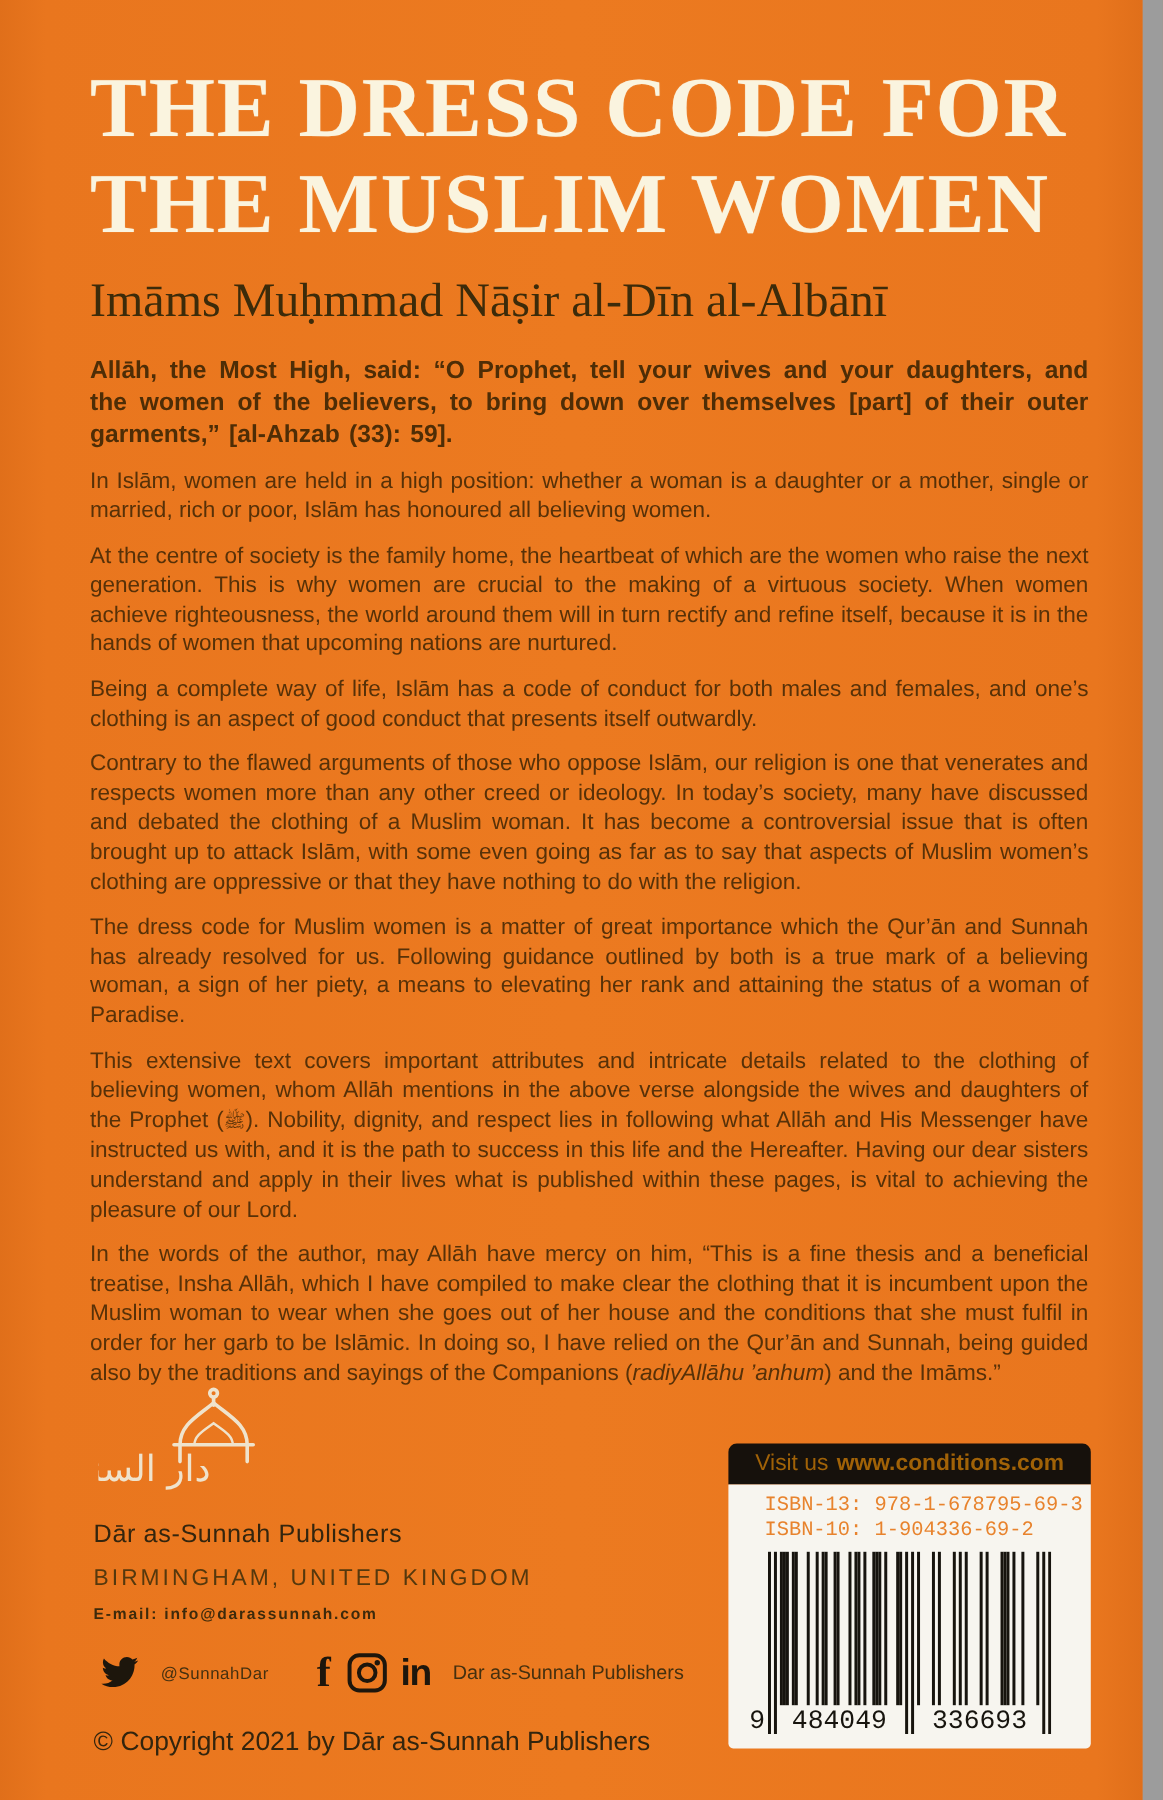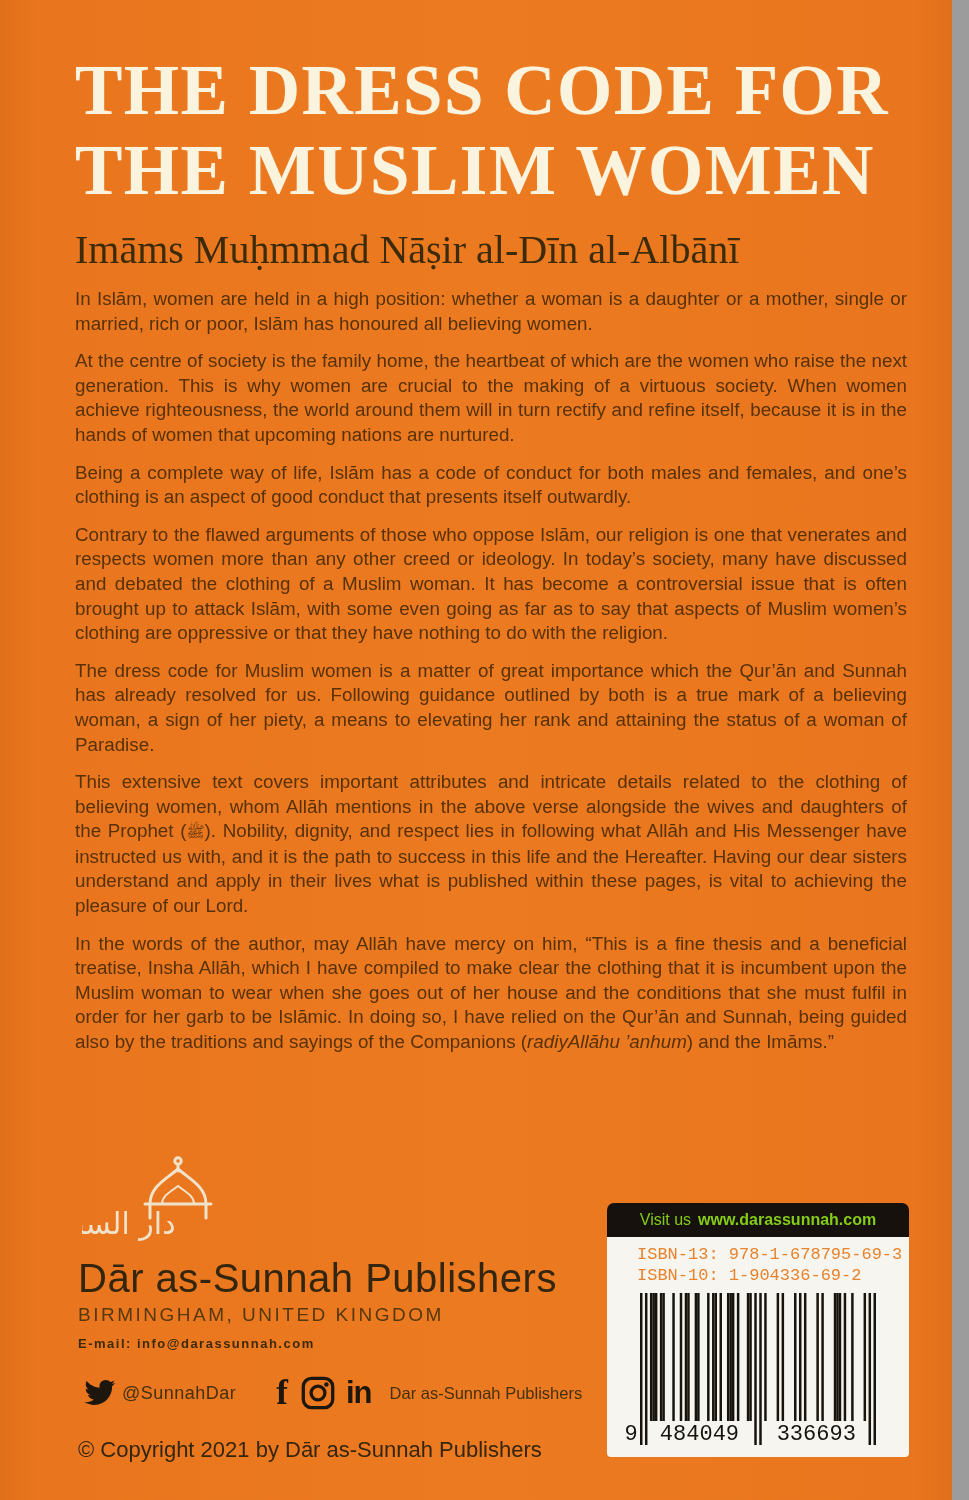--- a/index.html
+++ b/index.html
@@ -40,40 +40,40 @@
     margin-top:13px;
     font-size:18.8px; line-height:24.6px;
     color:#573108;
     text-align:justify;
   }
   .italic { font-style:italic; }
   .honorific { font-family:"DejaVu Sans", sans-serif; font-size:15px; }
 
   .footer { position:absolute; left:78px; top:1152px; width:520px; }
   .logo { margin-left:4px; }
-  .publisher-name { margin-top:4px; font-size:40px; line-height:36px; color:#33250e; letter-spacing:.5px; }
+  .publisher-name { margin-top:4px; font-size:21px; line-height:36px; color:#33250e; letter-spacing:.5px; }
   .publisher-location { margin-top:8px; font-size:19px; color:#55380d; letter-spacing:2.5px; }
   .publisher-email { margin-top:10px; font-size:13px; font-weight:700; color:#3d2a0b; letter-spacing:1.5px; }
 
   .social-row { margin-top:22px; display:flex; align-items:center; }
   .tw-icon { width:42px; height:34px; }
-  .tw-handle { margin-left:2px; font-size:18px; color:#45300f; letter-spacing:.5px; }
+  .tw-handle { margin-left:14px; font-size:14px; color:#45300f; letter-spacing:.5px; }
   .fb-glyph { margin-left:40px; font-size:35px; font-weight:700; color:#1d160c; font-family:"Liberation Serif", serif; }
   .ig-icon { margin-left:12px; width:36px; height:36px; }
   .li-glyph { margin-left:10px; font-size:31px; font-weight:700; color:#1d160c; letter-spacing:-1px; }
   .social-caption { margin-left:18px; font-size:16.5px; color:#45300f; }
 
   .copyright { margin-top:24px; font-size:22px; color:#33250e; }
 
   .barcode-box { position:absolute; left:607px; top:1203px; width:302px; }
   .bar-header {
-    height:34px; background:#16110c; color:#84cc16;
+    height:34px; background:#16110c; color:#a16207;
     border-radius:7px 7px 0 0;
     display:flex; align-items:center; justify-content:center;
-    font-size:16px;
+    font-size:19px;
   }
   .bar-header .visit-prefix { font-weight:400; margin-right:7px; }
   .bar-header .visit-url { font-weight:700; }
   .bar-body { background:#f7f5ef; border-radius:0 0 4px 4px; padding:7px 14px 12px 14px; min-height:194px; }
   .isbn-lines { font-family:"Liberation Mono", monospace; font-size:17px; line-height:21px; color:#e8832d; padding-left:16px; white-space:nowrap; }
   .barcode-wrap { position:relative; width:236px; height:152px; margin:7px auto 0 auto; }
   .barcode-wrap svg { display:block; width:100%; height:100%; fill:#17140e; }
   .bc-num { position:absolute; bottom:-2px; font-family:"Liberation Mono", monospace; font-size:22px; color:#17140e; text-align:center; }
   .bc-num-left { left:-17px; width:16px; }
   .bc-num-1 { left:3.2%; width:44%; }
@@ -84,20 +84,21 @@
 
 <div class="cover">
 
   <div class="content">
     <div class="title">
       <div>THE DRESS CODE FOR</div>
       <div>THE MUSLIM WOMEN</div>
     </div>
     <div class="author">Imāms Muḥmmad Nāṣir al-Dīn al-Albānī</div>
 
+    <p class="quote-para">Allāh, the Most High, said: “O Prophet, tell your wives and your daughters, and the women of the believers, to bring down over themselves [part] of their outer garments,” [al-Ahzab (33): 59].</p>
     <p class="body-para">In Islām, women are held in a high position: whether a woman is a daughter or a mother, single or married, rich or poor, Islām has honoured all believing women.</p>
     <p class="body-para">At the centre of society is the family home, the heartbeat of which are the women who raise the next generation. This is why women are crucial to the making of a virtuous society. When women achieve righteousness, the world around them will in turn rectify and refine itself, because it is in the hands of women that upcoming nations are nurtured.</p>
     <p class="body-para">Being a complete way of life, Islām has a code of conduct for both males and females, and one’s clothing is an aspect of good conduct that presents itself outwardly.</p>
     <p class="body-para">Contrary to the flawed arguments of those who oppose Islām, our religion is one that venerates and respects women more than any other creed or ideology. In today’s society, many have discussed and debated the clothing of a Muslim woman. It has become a controversial issue that is often brought up to attack Islām, with some even going as far as to say that aspects of Muslim women’s clothing are oppressive or that they have nothing to do with the religion.</p>
     <p class="body-para">The dress code for Muslim women is a matter of great importance which the Qur’ān and Sunnah has already resolved for us. Following guidance outlined by both is a true mark of a believing woman, a sign of her piety, a means to elevating her rank and attaining the status of a woman of Paradise.</p>
     <p class="body-para"><span>This extensive text covers important attributes and intricate details related to the clothing of believing women, whom Allāh mentions in the above verse alongside the wives and daughters of the Prophet (</span><span class="honorific">ﷺ</span><span>). Nobility, dignity, and respect lies in following what Allāh and His Messenger have instructed us with, and it is the path to success in this life and the Hereafter. Having our dear sisters understand and apply in their lives what is published within these pages, is vital to achieving the pleasure of our Lord.</span></p>
     <p class="body-para"><span>In the words of the author, may Allāh have mercy on him, “This is a fine thesis and a beneficial treatise, Insha Allāh, which I have compiled to make clear the clothing that it is incumbent upon the Muslim woman to wear when she goes out of her house and the conditions that she must fulfil in order for her garb to be Islāmic. In doing so, I have relied on the Qur’ān and Sunnah, being guided also by the traditions and sayings of the Companions (</span><span class="italic">radiyAllāhu ’anhum</span><span>) and the Imāms.”</span></p>
   </div>
 
   <div class="footer">
@@ -132,21 +133,21 @@
       <span class="li-glyph">in</span>
       <span class="social-caption">Dar as-Sunnah Publishers</span>
     </div>
 
     <div class="copyright">© Copyright 2021 by Dār as-Sunnah Publishers</div>
   </div>
 
   <div class="barcode-box">
     <div class="bar-header">
       <span class="visit-prefix">Visit us</span>
-      <span class="visit-url">www.darassunnah.com</span>
+      <span class="visit-url">www.conditions.com</span>
     </div>
     <div class="bar-body">
       <div class="isbn-lines">
         <div>ISBN-13: 978-1-678795-69-3</div>
         <div>ISBN-10: 1-904336-69-2</div>
       </div>
       <div class="barcode-wrap">
         <svg preserveAspectRatio="none" viewBox="0 0 95 152">
             <rect x="0" y="0" width="1" height="152"></rect>
             <rect x="2" y="0" width="1" height="152"></rect>

